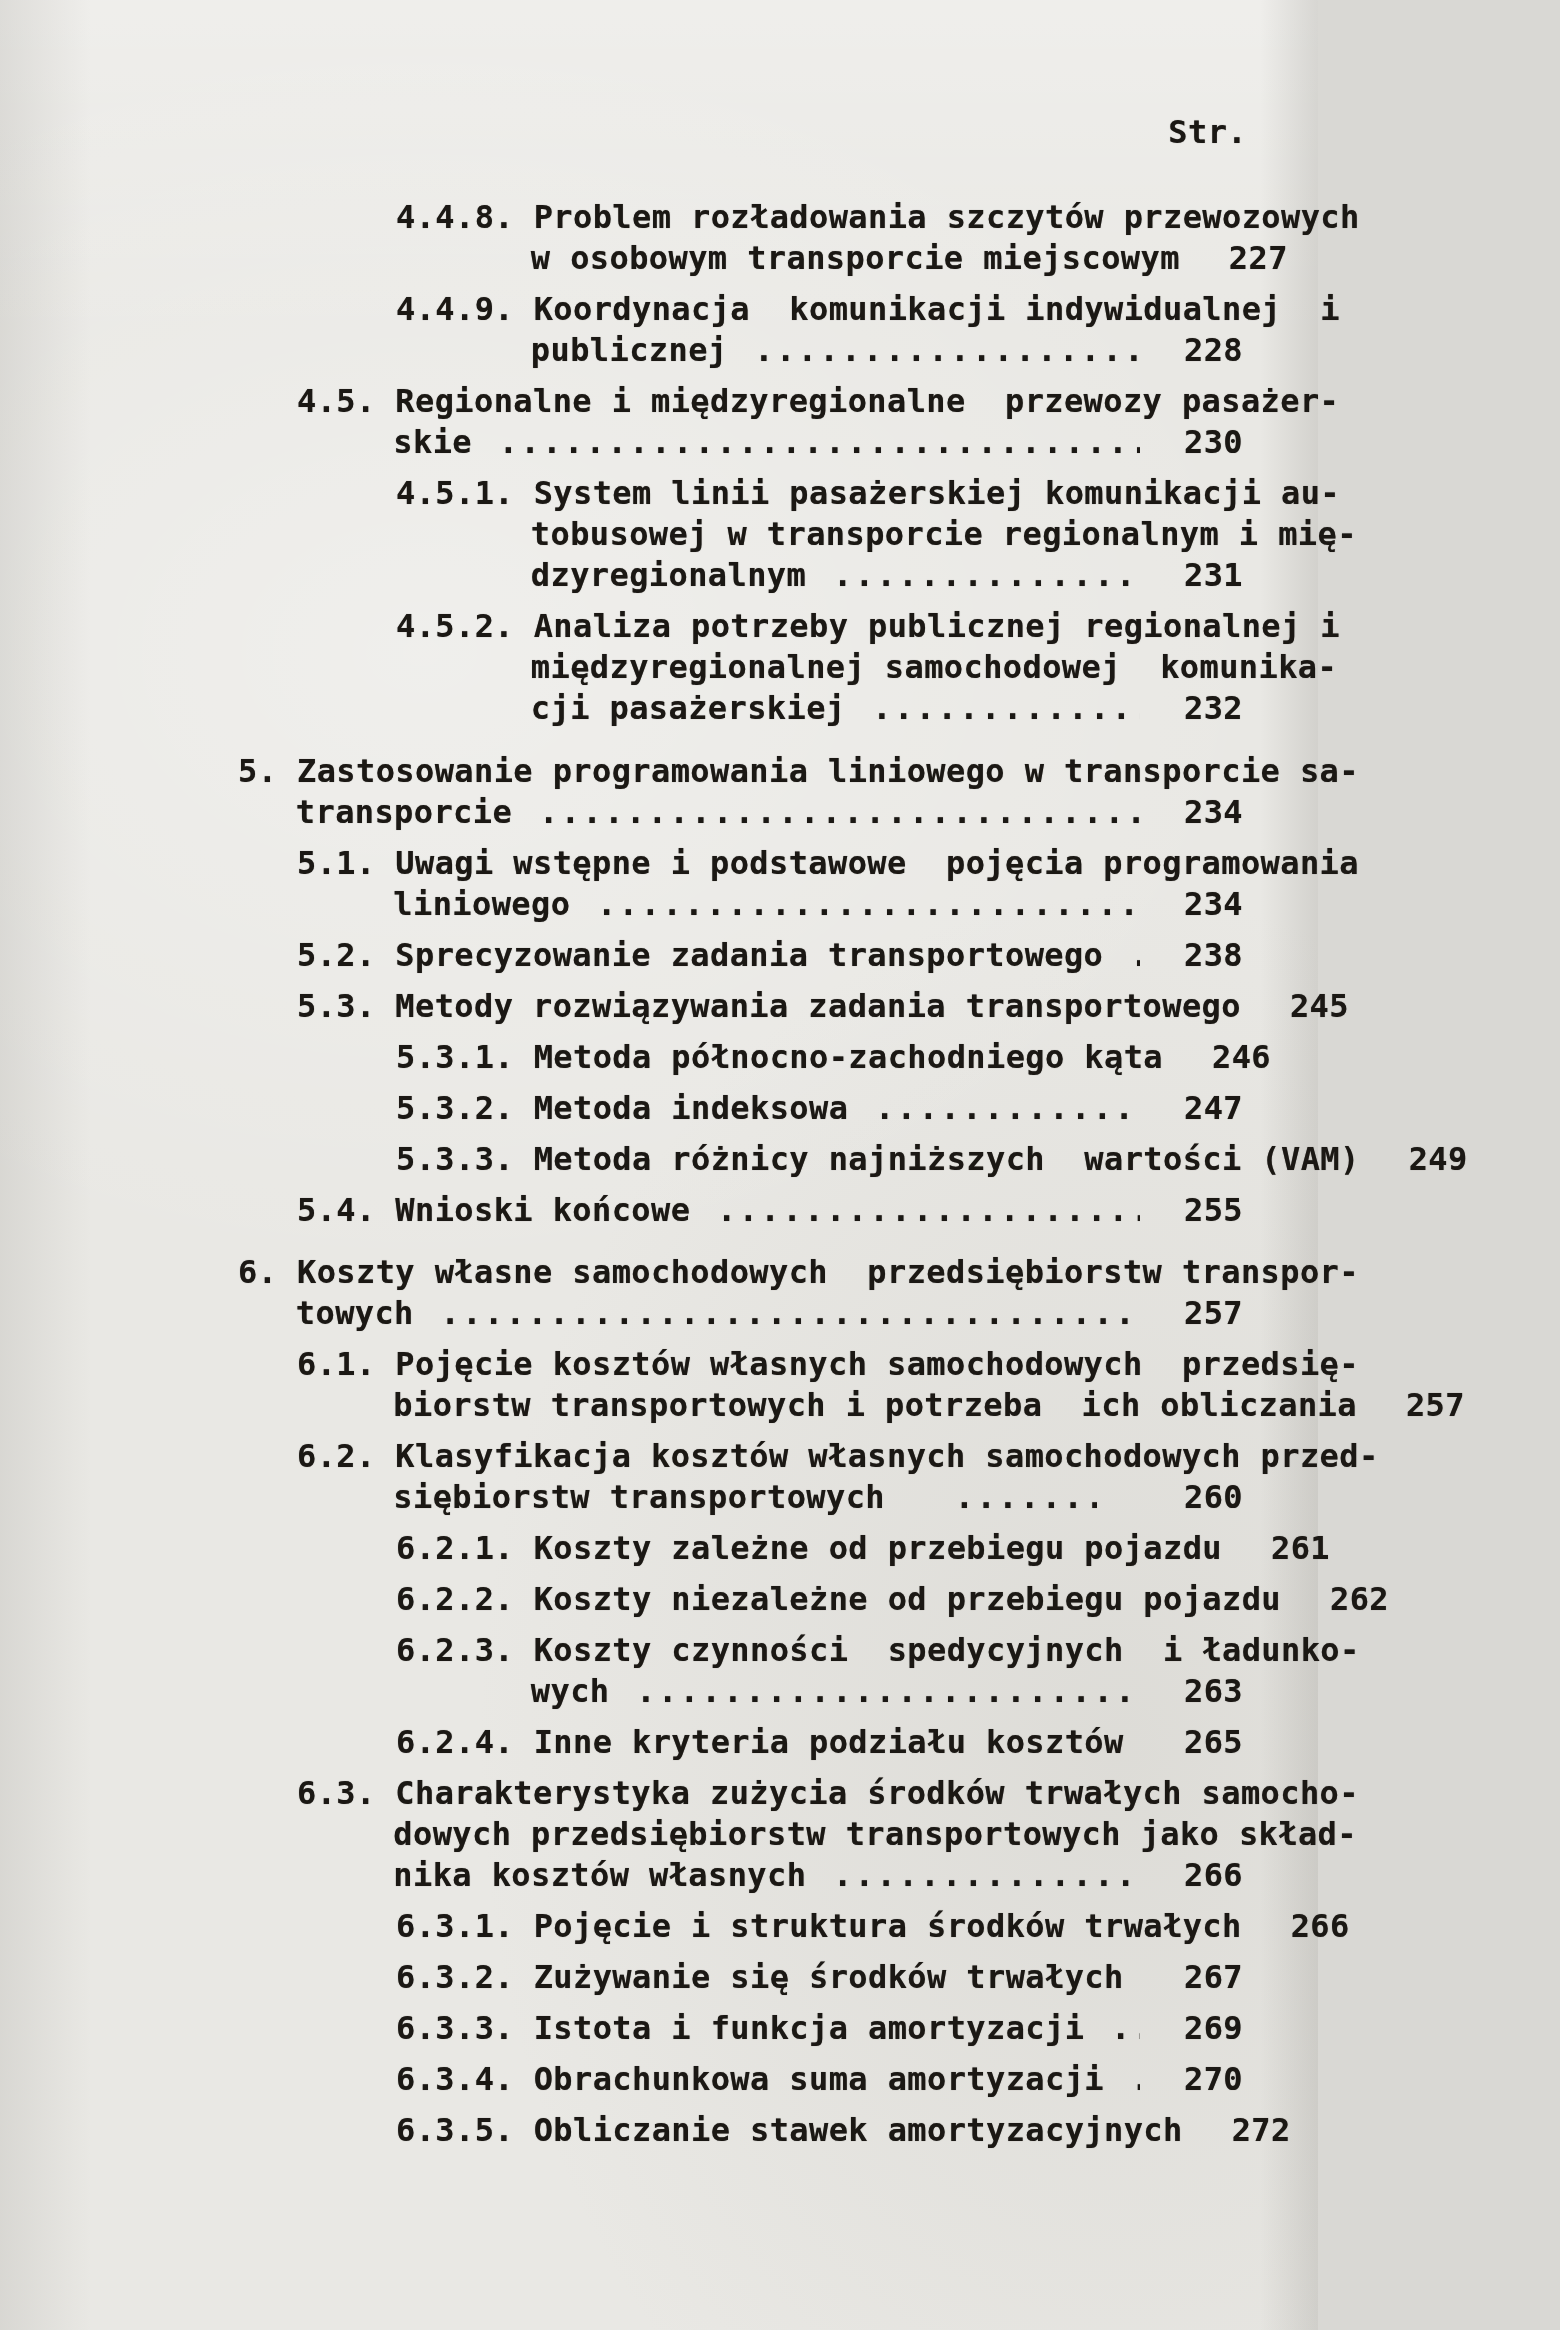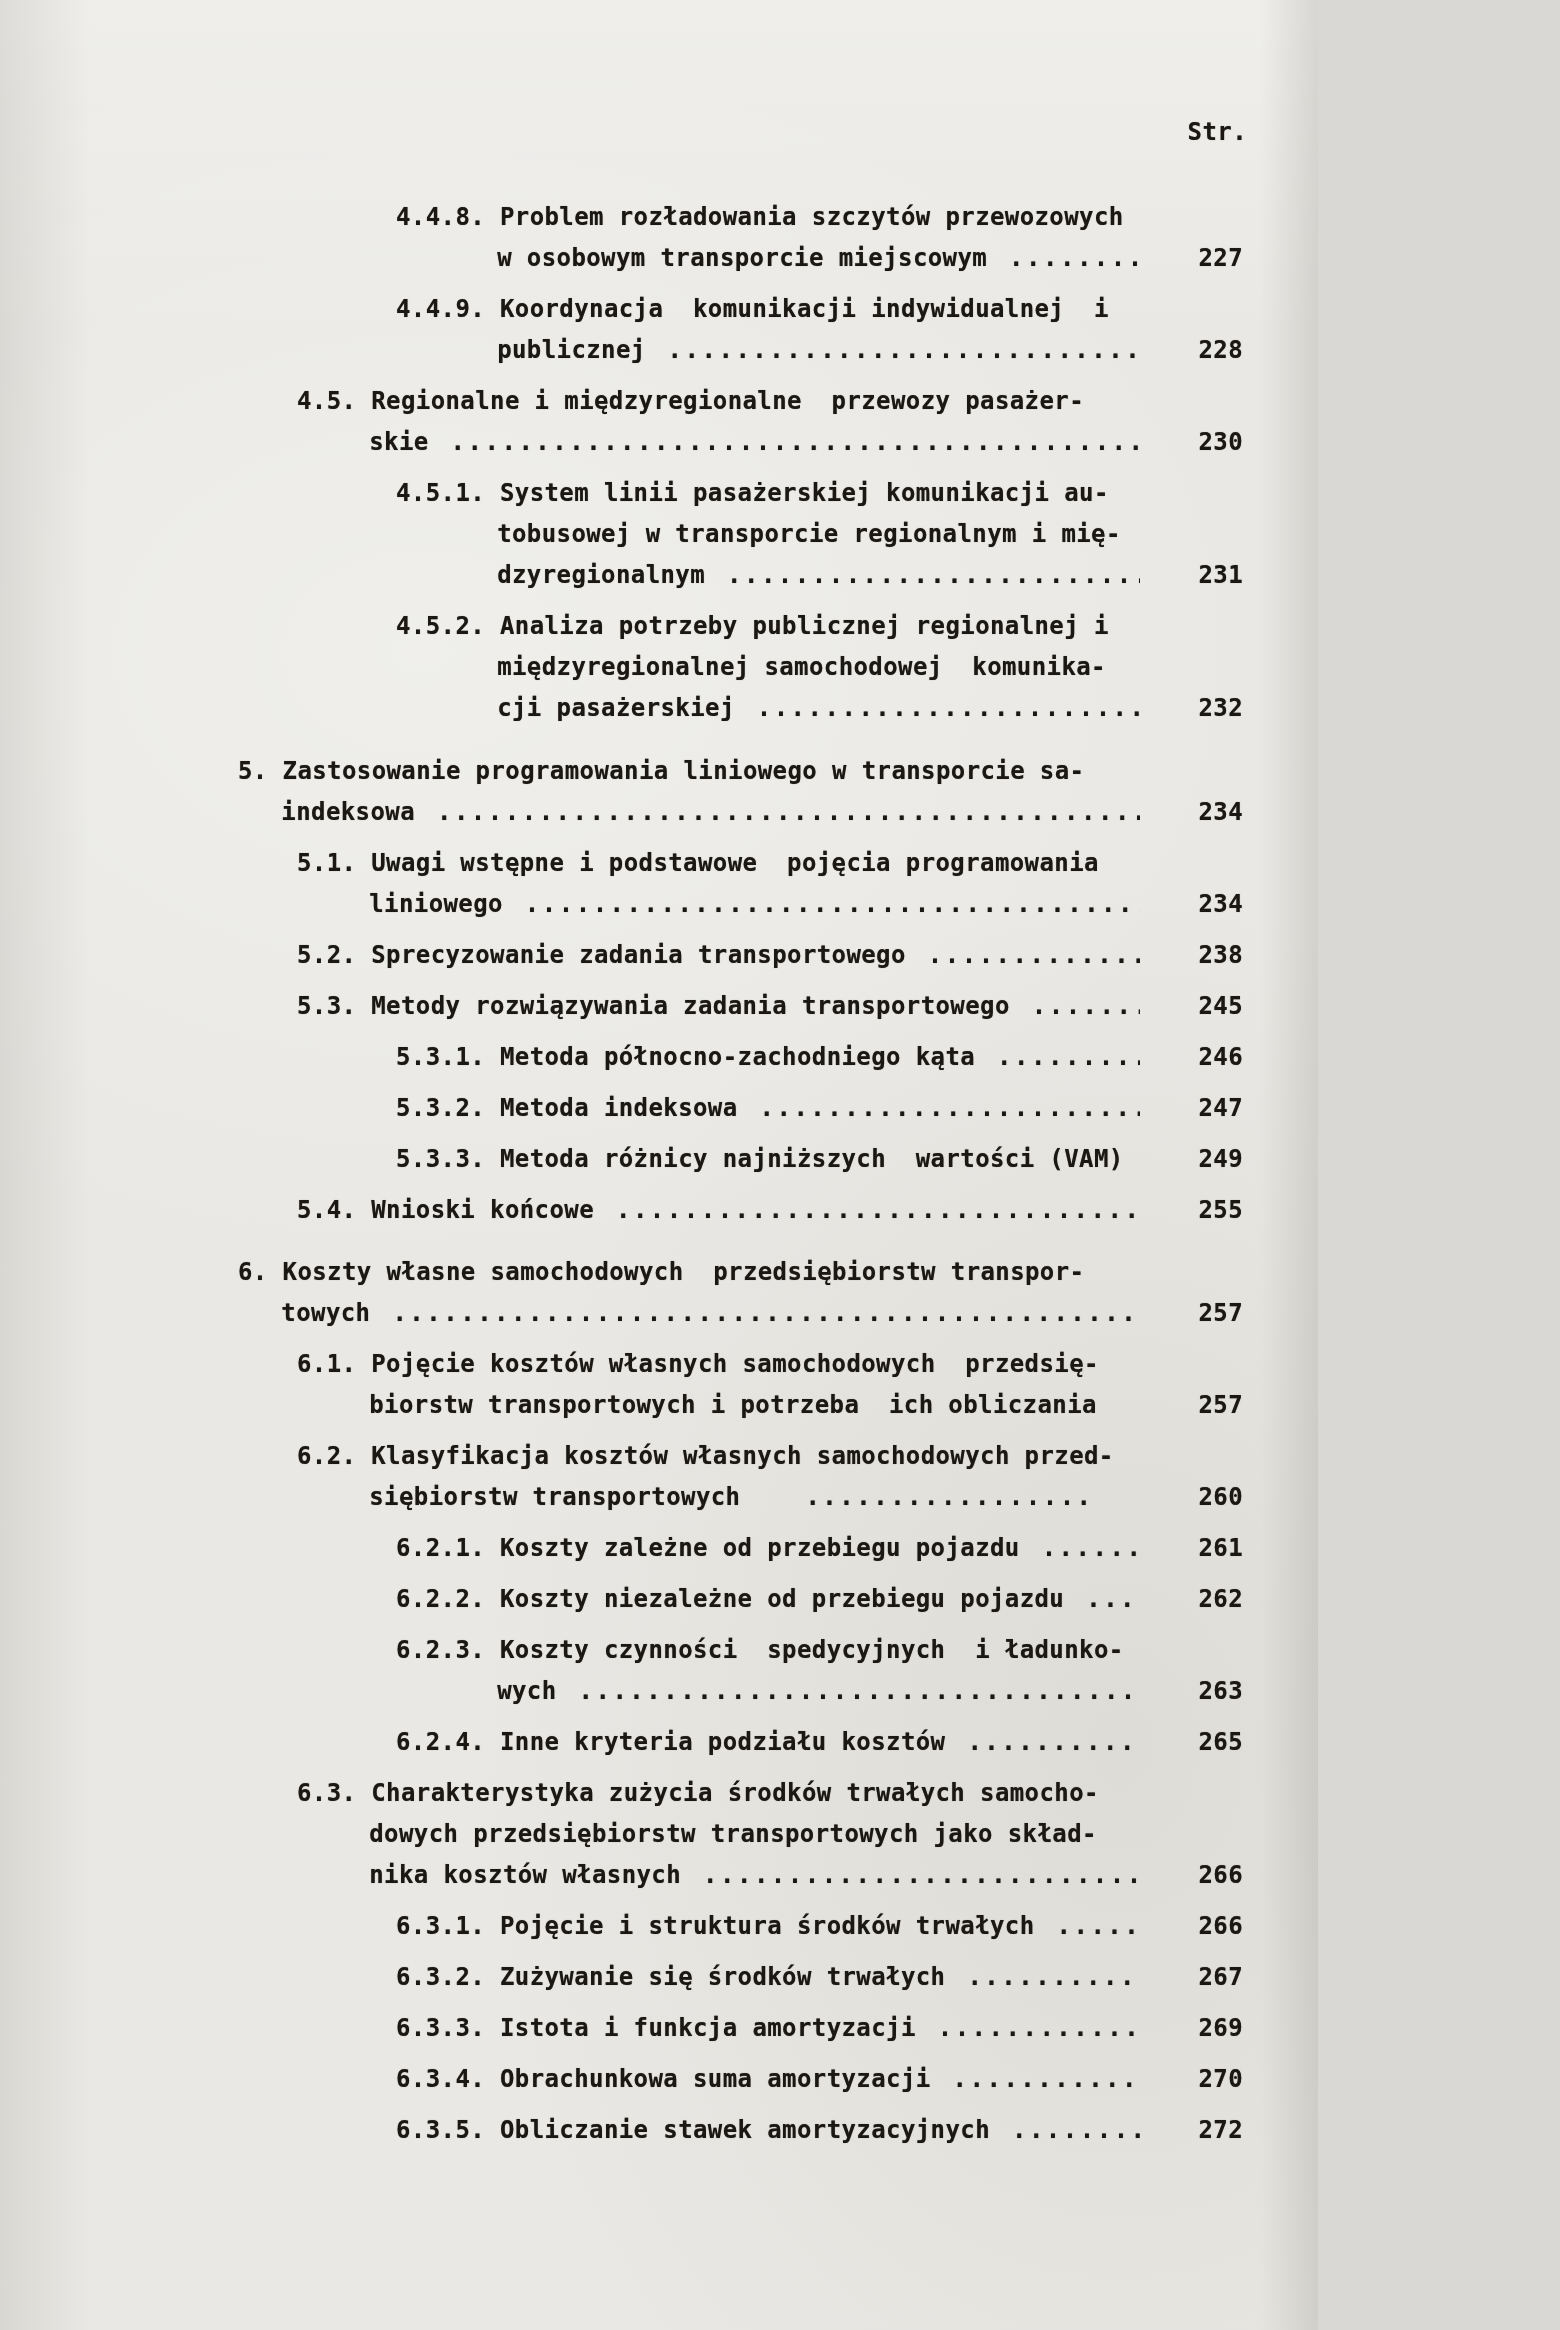--- a/index.html
+++ b/index.html
@@ -14,21 +14,21 @@
     position:relative;
     width:1318px; height:2330px;
     color:var(--ink,#1b1814);
     background:
       linear-gradient(90deg, rgba(150,148,142,0.20) 0px, rgba(150,148,142,0) 91px),
       linear-gradient(270deg, rgba(130,128,122,0.22) 0px, rgba(130,128,122,0) 58px),
       linear-gradient(180deg, rgba(255,255,255,0.28) 0px, rgba(255,255,255,0) 347px),
       radial-gradient(ellipse 1238px 908px at 32% 28%, rgba(255,255,255,0.30), rgba(255,255,255,0) 70%),
       radial-gradient(ellipse 991px 1321px at 85% 75%, rgba(185,183,176,0.25), rgba(185,183,176,0) 65%),
       var(--paper,#e9e8e4);
-    font-size:24px;
+    font-size:32px;
     line-height:41px;
     text-shadow:0 0 0.8px rgba(25,22,18,0.55);
     letter-spacing:0.4px;
   }
   .page-header {
     padding:114px 71px 0 0;
     text-align:right;
     line-height:36px;
   }
   .str-label { white-space:pre; }
@@ -127,21 +127,21 @@
           <span class="leader"> ......................................................................</span>
           <span class="page-number">232</span>
         </div>
       </div>
       <div class="toc-entry chapter">
         <div class="toc-line" style="padding-left: 238px;">
           <span class="toc-number">5. </span>
           <span class="toc-text">Zastosowanie programowania liniowego w transporcie sa-</span>
         </div>
         <div class="toc-line" style="padding-left: calc(3ch + 238px);">
-          <span class="toc-text">indeksowa</span>
+          <span class="toc-text">transporcie</span>
           <span class="leader"> ......................................................................</span>
           <span class="page-number">234</span>
         </div>
       </div>
       <div class="toc-entry">
         <div class="toc-line" style="padding-left: 297px;">
           <span class="toc-number">5.1. </span>
           <span class="toc-text">Uwagi wstępne i podstawowe  pojęcia programowania</span>
         </div>
         <div class="toc-line" style="padding-left: calc(5ch + 297px);">

